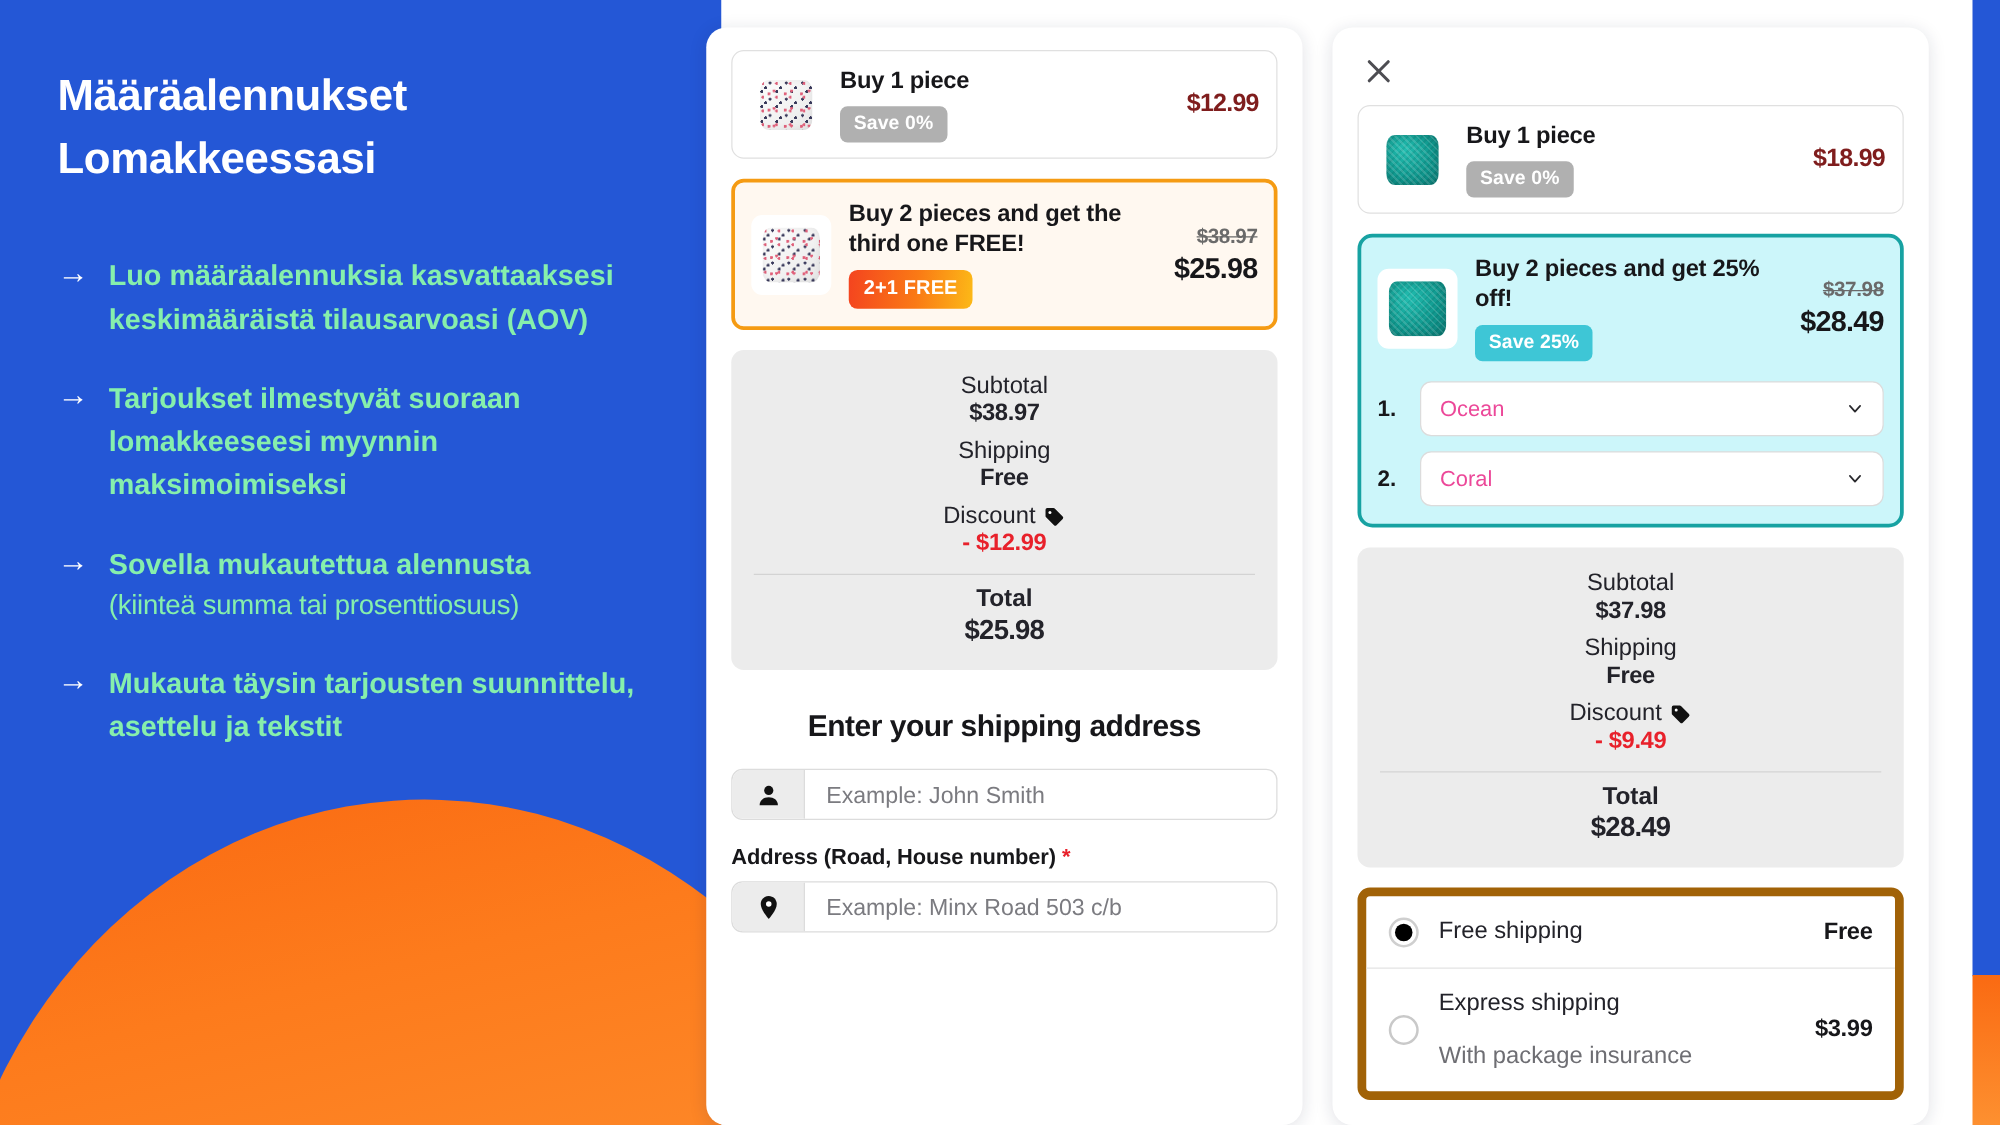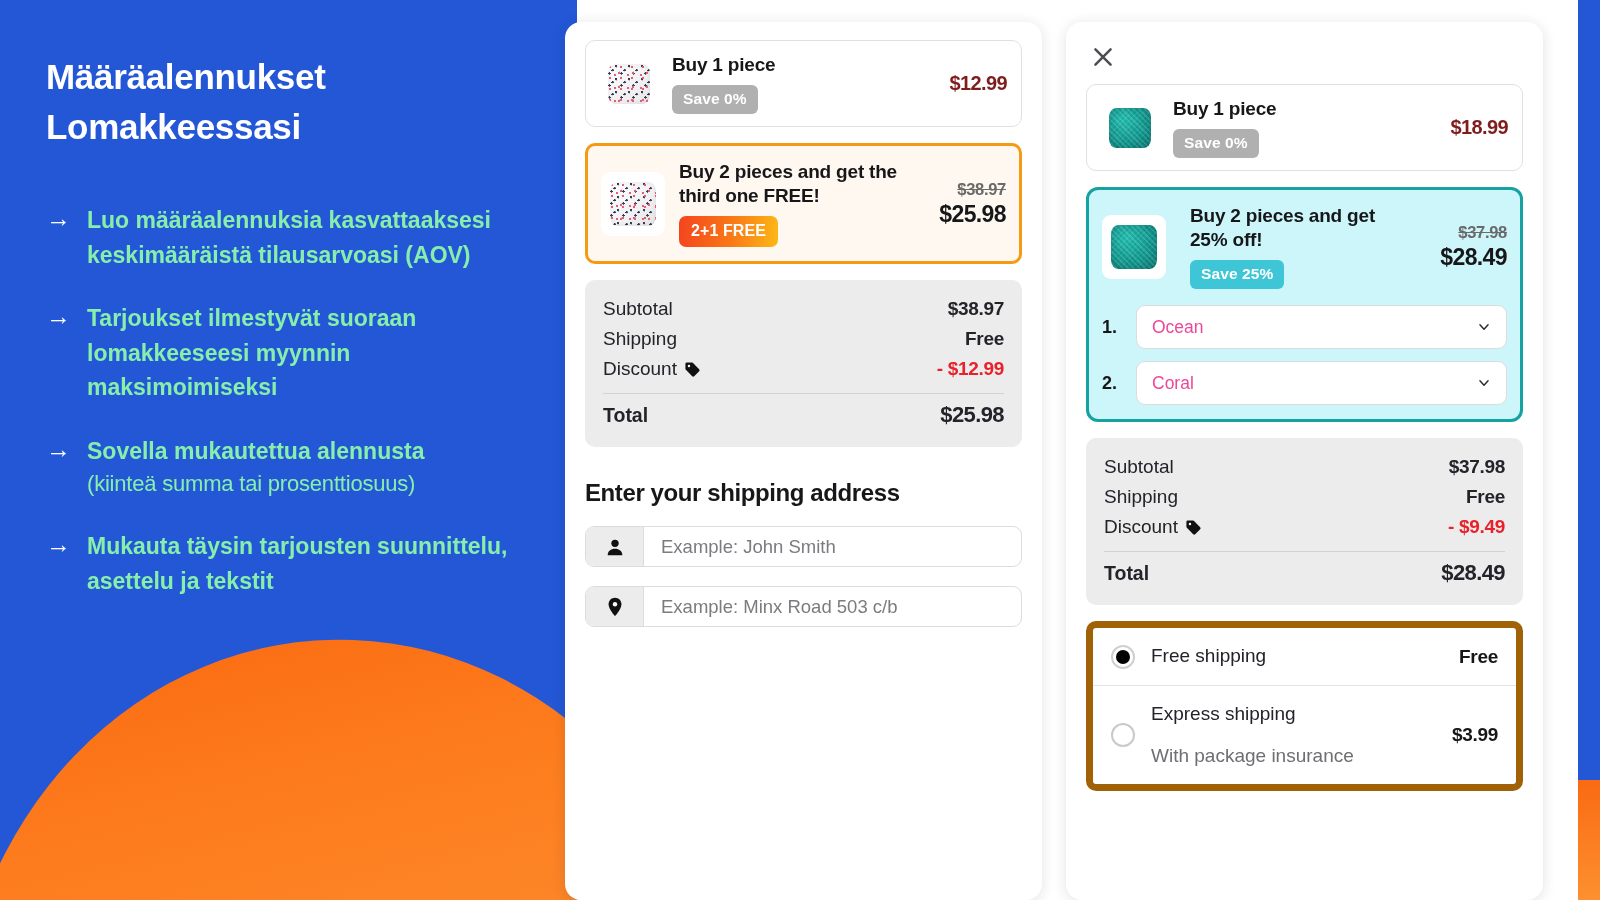--- a/index.html
+++ b/index.html
@@ -122,21 +122,21 @@
     background: #fff8f0;
     padding: 14px 13px;
   }
   .offer.sel-teal {
     border: 3px solid #17a2a2;
     background: #ccf6fa;
     border-radius: 12px;
     padding: 14px 13px;
     display: block;
   }
-  .offer-main { display: flex; align-items: center; gap: 24px; }
+  .offer-main { display: flex; align-items: center; gap: 14px; }
 
   .thumb {
     flex: 0 0 auto;
     width: 58px; height: 58px;
     border-radius: 7px;
     background: #ffffff;
     position: relative;
     overflow: hidden;
   }
   .thumb.boxed {
@@ -251,36 +251,37 @@
 
   
   .summary {
     margin-top: 16px;
     background: #ececec;
     border-radius: 10px;
     padding: 14px 18px 15px 18px;
   }
   .sum-row {
     display: flex;
-    justify-content: space-between;
     align-items: center;
     font-size: 19px;
     color: #23232a;
     padding: 4px 0;
+    flex-direction: column;
   }
   .sum-label { display: flex; align-items: center; gap: 7px; }
   .sum-val { font-weight: bold; letter-spacing: -0.3px; }
   .sum-val.red { color: #e8212b; }
   .sum-div { height: 1px; background: #d3d3d3; margin: 9px 0 4px 0; }
   .sum-row.total { font-weight: bold; font-size: 19.5px; }
   .sum-row.total .sum-val { font-size: 22px; letter-spacing: -0.6px; }
   .tag-icon { width: 17px; height: 17px; display: block; }
 
   
   .form-head {
+    text-align: center;
     font-size: 24px;
     font-weight: bold;
     color: #17171a;
     margin-top: 32px;
     letter-spacing: -0.4px;
   }
   .field { margin-top: 19px; }
   .field-label {
     font-size: 17.5px;
     font-weight: bold;
@@ -473,20 +474,23 @@
           <svg width="22" height="22" viewBox="0 0 24 24" aria-hidden="true">
             <circle cx="12" cy="8" r="4" fill="#111"></circle>
             <path d="M4 21c0-4.4 3.6-7 8-7s8 2.6 8 7z" fill="#111"></path>
           </svg>
         </div>
         <div class="input-box">Example: John Smith</div>
       </div>
     </div>
 
     <div class="field">
+      <div class="field-label">
+        <span>Address (Road, House number)</span> <span class="req">*</span>
+      </div>
       <div class="input-wrap">
         <div class="input-icon">
           <svg width="22" height="22" viewBox="0 0 24 24" aria-hidden="true">
             <path d="M12 2C8.1 2 5 5.1 5 9c0 5.3 7 13 7 13s7-7.7 7-13c0-3.9-3.1-7-7-7z" fill="#111"></path>
             <circle cx="12" cy="9" r="2.4" fill="#fff"></circle>
           </svg>
         </div>
         <div class="input-box">Example: Minx Road 503 c/b</div>
       </div>
     </div>

